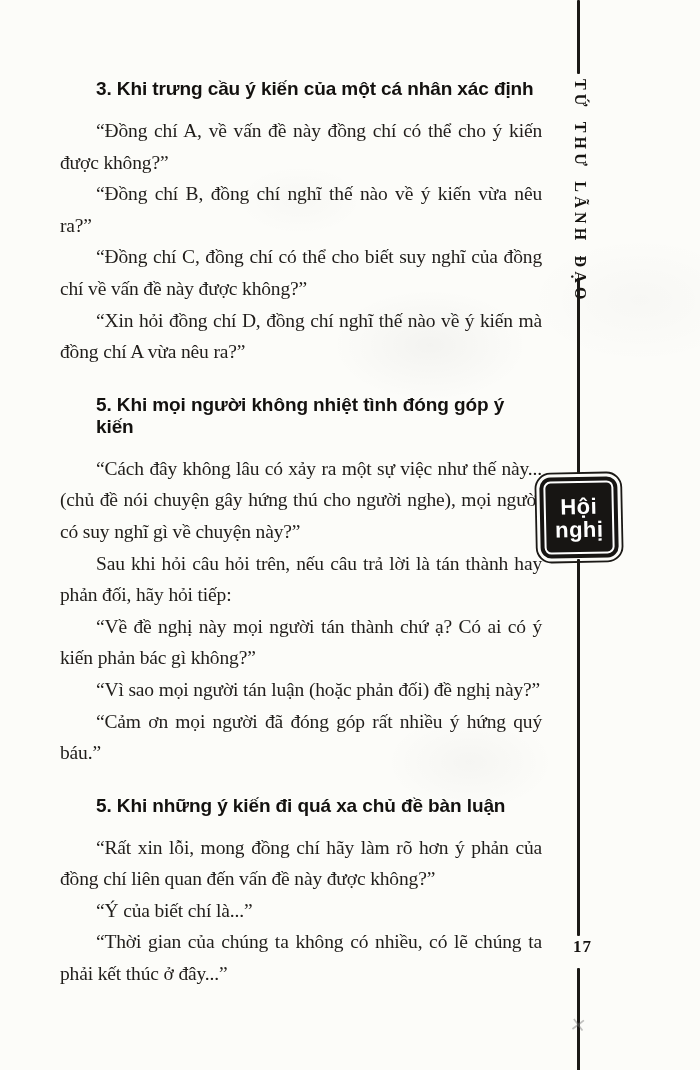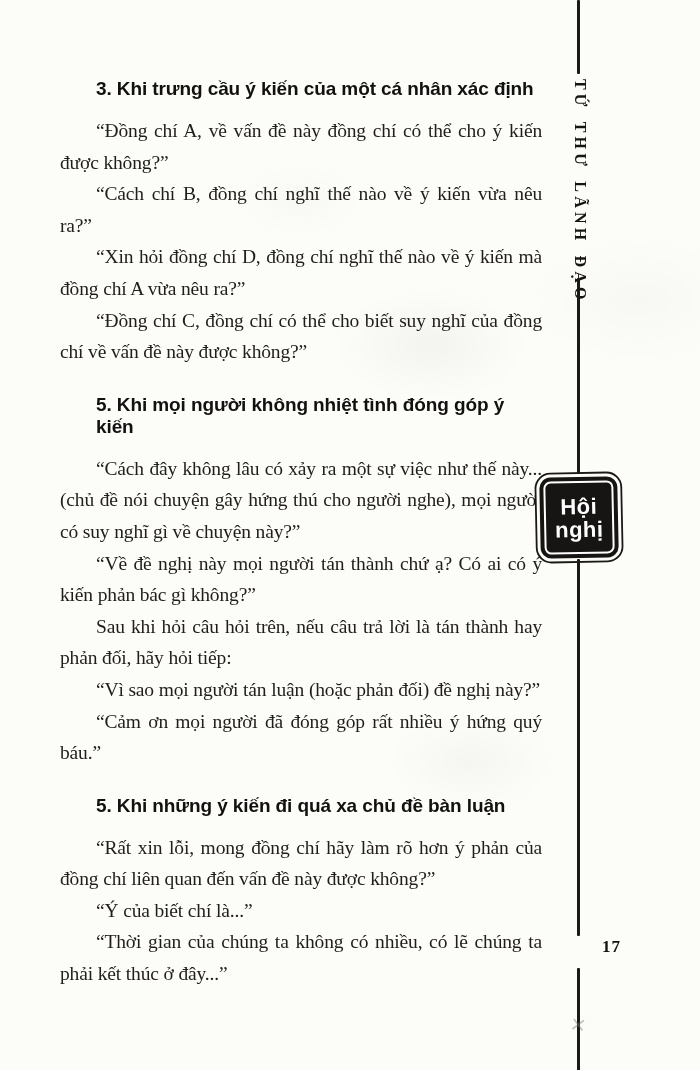--- a/index.html
+++ b/index.html
@@ -99,24 +99,24 @@
     font-family: "Liberation Sans", "DejaVu Sans", sans-serif;
     font-weight: bold;
     font-size: 22px;
     line-height: 23px;
     color: #ffffff;
     letter-spacing: 0.5px;
   }
 
   .page-number {
     position: absolute;
-    left: 589px;
+    left: 573px;
     top: 937px;
     width: 32px;
-    text-align: right;
+    text-align: left;
     font-family: "Liberation Serif", "DejaVu Serif", serif;
     font-weight: bold;
     font-size: 17px;
     letter-spacing: 1px;
     color: #141210;
   }
 
   .smudge-x {
     position: absolute;
     left: 570px;
@@ -130,30 +130,30 @@
 </head>
 <body>
 
 <div class="page">
 
   <main class="body-text">
 
     <section>
       <h2>3. Khi trưng cầu ý kiến của một cá nhân xác định</h2>
       <p>“Đồng chí A, về vấn đề này đồng chí có thể cho ý kiến được không?”</p>
-      <p>“Cách chí B, đồng chí nghĩ thế nào về ý kiến vừa nêu ra?”</p>
+      <p>“Đồng chí B, đồng chí nghĩ thế nào về ý kiến vừa nêu ra?”</p>
+      <p>“Đồng chí C, đồng chí có thể cho biết suy nghĩ của đồng chí về vấn đề này được không?”</p>
       <p>“Xin hỏi đồng chí D, đồng chí nghĩ thế nào về ý kiến mà đồng chí A vừa nêu ra?”</p>
-      <p>“Đồng chí C, đồng chí có thể cho biết suy nghĩ của đồng chí về vấn đề này được không?”</p>
     </section>
 
     <section>
       <h2>5. Khi mọi người không nhiệt tình đóng góp ý kiến</h2>
       <p>“Cách đây không lâu có xảy ra một sự việc như thế này... (chủ đề nói chuyện gây hứng thú cho người nghe), mọi người có suy nghĩ gì về chuyện này?”</p>
+      <p>Sau khi hỏi câu hỏi trên, nếu câu trả lời là tán thành hay phản đối, hãy hỏi tiếp:</p>
       <p>“Về đề nghị này mọi người tán thành chứ ạ? Có ai có ý kiến phản bác gì không?”</p>
-      <p>Sau khi hỏi câu hỏi trên, nếu câu trả lời là tán thành hay phản đối, hãy hỏi tiếp:</p>
       <p>“Vì sao mọi người tán luận (hoặc phản đối) đề nghị này?”</p>
       <p>“Cảm ơn mọi người đã đóng góp rất nhiều ý hứng quý báu.”</p>
     </section>
 
     <section>
       <h2>5. Khi những ý kiến đi quá xa chủ đề bàn luận</h2>
       <p>“Rất xin lỗi, mong đồng chí hãy làm rõ hơn ý phản của đồng chí liên quan đến vấn đề này được không?”</p>
       <p>“Ý của biết chí là...”</p>
       <p>“Thời gian của chúng ta không có nhiều, có lẽ chúng ta phải kết thúc ở đây...”</p>
     </section>

